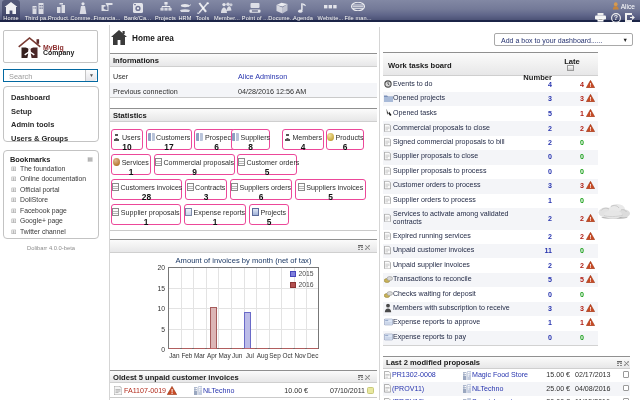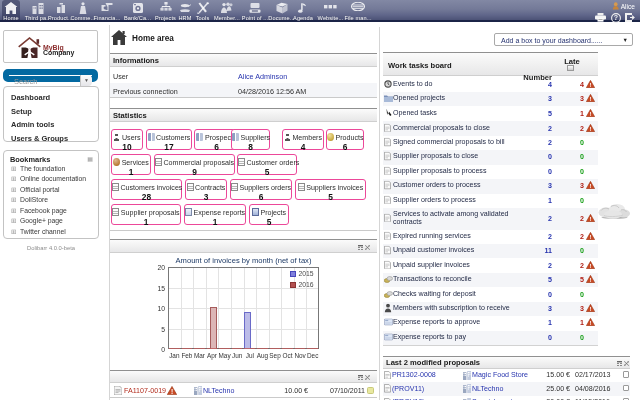--- a/index.html
+++ b/index.html
@@ -223,21 +223,21 @@
    <path d="M14 11.5h6.5V22H14z" fill="#4a2626"></path>
    <path d="M11 11.5h3V22h-3z" fill="#6e3c3c"></path>
    <circle cx="12.5" cy="10.8" r="2" fill="#fff"></circle>
    <path d="M11.6 12.5h1.8l.5 3.2 3.8 2.6-.8 1.2-3.2-2.2.9 4.7h-4.2l.9-4.7-3.2 2.2-.8-1.2 3.8-2.6z" fill="#fff"></path>
    <path d="M11.8 13l-4-2.6.7-1.1 3.5 2.2zM13.2 13l4-2.6-.7-1.1-3.5 2.2z" fill="#fff"></path>
   </svg>
   <div class="abs" style="left:39px;top:12.5px;font-size:6.9px;font-weight:bold;color:#8c2f2f">MyBig</div>
   <div class="abs" style="left:39px;top:18.2px;font-size:6.9px;font-weight:bold;color:#1c1c1c">Company</div>
  </div>
 
- <div class="abs" style="left:3px;top:69px;width:95px;height:13px;border:6px solid #0369a1;border-radius:5px;background:#fff">
+ <div class="abs" style="left:3px;top:69px;width:95px;height:13px;border:1px solid #0369a1;border-radius:0;background:#fff">
   <span class="abs" style="left:5px;top:2.4px;font-size:7.4px;color:#9a9a9a">Search</span>
   <span class="abs" style="right:0;top:0;width:12px;height:11px;border-left:1px solid #c5c5c5;background:linear-gradient(#fdfdfd,#e4e4e8);border-radius:0 4px 4px 0;text-align:center;font-size:5px;color:#555;line-height:11px">▼</span>
  </div>
 
  <div class="sbox" style="left:3px;top:86px;width:96px;height:56px;font-size:7.5px;font-weight:bold;color:#2b2b2b">
   <div class="abs w" style="left:7px;top:6px">Dashboard</div>
   <div class="abs w" style="left:7px;top:19.5px">Setup</div>
   <div class="abs w" style="left:7px;top:33px">Admin tools</div>
   <div class="abs w" style="left:7px;top:46.5px">Users &amp; Groups</div>
  </div>
@@ -404,20 +404,21 @@
         <div class="abs" style="left:239.8px;top:351.5px;width:20px;text-align:center;font-size:6.4px;color:#333">Jul</div>
         <div class="abs" style="left:252.4px;top:351.5px;width:20px;text-align:center;font-size:6.4px;color:#333">Aug</div>
         <div class="abs" style="left:265.0px;top:351.5px;width:20px;text-align:center;font-size:6.4px;color:#333">Sep</div>
         <div class="abs" style="left:277.5px;top:351.5px;width:20px;text-align:center;font-size:6.4px;color:#333">Oct</div>
         <div class="abs" style="left:290.1px;top:351.5px;width:20px;text-align:center;font-size:6.4px;color:#333">Nov</div>
         <div class="abs" style="left:302.7px;top:351.5px;width:20px;text-align:center;font-size:6.4px;color:#333">Dec</div>
       </div>
  </div>
 
  <div class="hdr" style="left:110px;top:370px;width:267px;height:13px">
+      <span class="t">Oldest 5 unpaid customer invoices</span>
   <span class="boxico" style="top:4px"><svg width="5" height="5" viewBox="0 0 5 5">
           <path d="M0 0h5v1.4H0z" fill="#666"></path>
           <path d="M0 2h2v1H0zM3 2h2v1H3zM0 4h2v1H0zM3 4h2v1H3z" fill="#888"></path>
         </svg><svg width="5" height="5" viewBox="0 0 5 5" style="margin-left:2px">
           <path d="M.4 0L5 4.6 4.6 5 0 .4zM4.6 0L5 .4.4 5 0 4.6z" fill="#777"></path>
           <path d="M3 0h2v2zM0 3v2h2z" fill="#999"></path>
         </svg></span>
     </div>
  <div class="abs" style="left:110px;top:383px;width:267px;height:15px;font-size:7.1px;border-bottom:1px solid #cacaca">
    <svg class="abs" style="left:4px;top:3px" width="8" height="9" viewBox="0 0 8 9">

